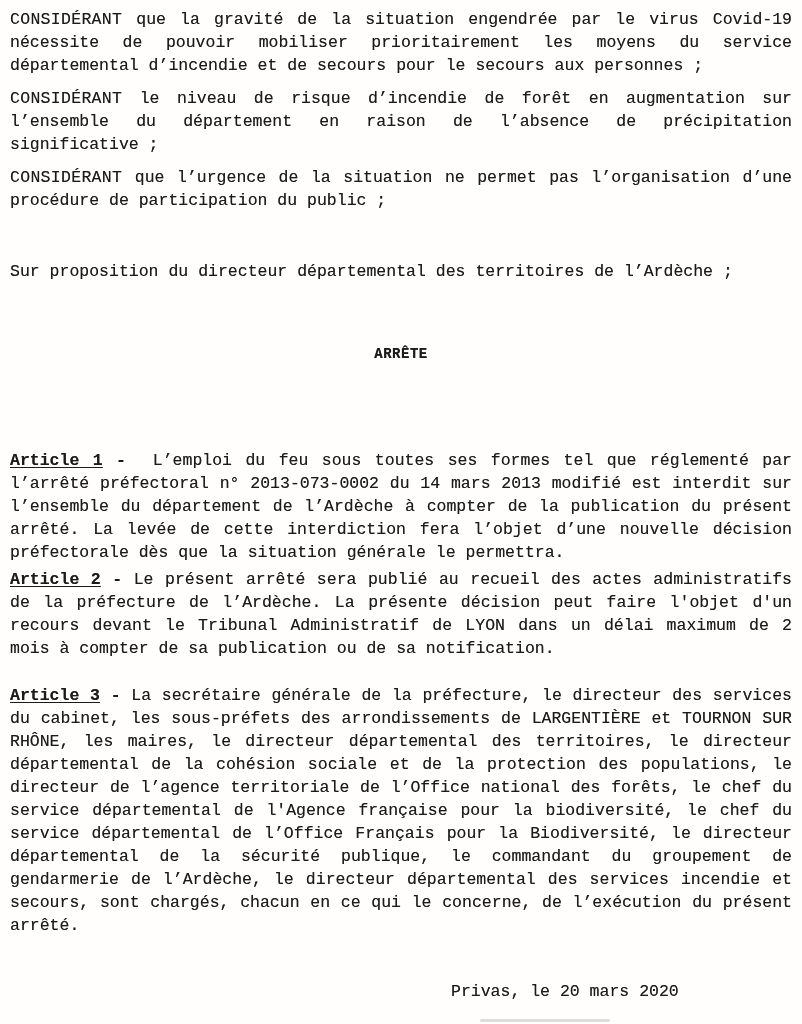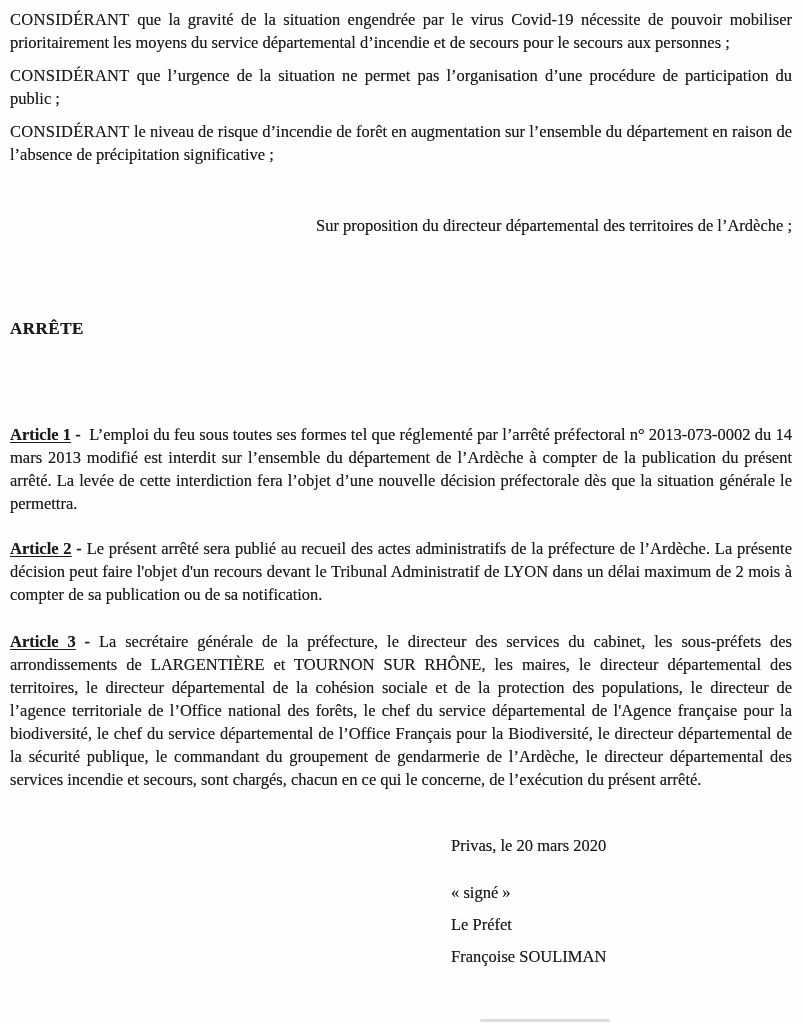--- a/index.html
+++ b/index.html
@@ -7,50 +7,51 @@
     padding: 0;
     background: #e8e8e8;
   }
   .page {
     position: relative;
     width: 802px;
     height: 1024px;
     margin: 0 auto;
     background: #fffefd;
     overflow: hidden;
-    font-family: Liberation Serif, serif;
+    font-family: Liberation Mono, monospace;
     font-size: 16.5px;
     line-height: 23px;
     color: #1b1b1b;
     box-sizing: border-box;
     padding: 8px 10px 0 10px;
     text-rendering: optimizeLegibility;
   }
   .page * { box-sizing: border-box; }
   p {
     margin: 0 0 10px 0;
     text-align: justify;
     text-shadow: 0 0 0.4px rgba(20,20,20,0.55);
   }
   .considerant-label { letter-spacing: 0.3px; }
   .proposition-line {
     margin-top: 48px;
     margin-bottom: 0;
-    text-align: right;
+    text-align: left;
   }
   .decree-heading {
-    margin-top: 80px;
+    margin-top: 60px;
+    text-align: center;
     font-weight: bold;
-    font-size: 17px;
+    font-size: 14px;
     letter-spacing: 0.5px;
     text-shadow: 0 0 0.5px rgba(20,20,20,0.7);
   }
   .article { margin-bottom: 0; }
   .article-1 { margin-top: 83px; }
-  .article-2 { margin-top: 22px; }
+  .article-2 { margin-top: 4px; }
   .article-3 { margin-top: 24px; }
   .tribunal-line {
     margin-top: 12px;
     margin-bottom: 0;
     text-align: left;
   }
   .article-label {
     font-weight: bold;
     text-decoration: underline;
     text-underline-offset: 2px;
@@ -85,26 +86,26 @@
 <div class="page">
 
   <p class="considerant">
     <span class="considerant-label">CONSIDÉRANT</span>
     <span>que la gravité de la situation engendrée par le virus Covid-19 nécessite de pouvoir mobiliser prioritairement les moyens du service départemental d’incendie et de secours pour le secours aux personnes ;</span>
   </p>
 
 
   <p class="considerant">
     <span class="considerant-label">CONSIDÉRANT</span>
-    <span>que l’urgence de la situation ne permet pas l’organisation d’une procédure de participation du public ;</span>
+    <span>le niveau de risque d’incendie de forêt en augmentation sur l’ensemble du département en raison de l’absence de précipitation significative ;</span>
   </p>
 
   <p class="considerant">
     <span class="considerant-label">CONSIDÉRANT</span>
-    <span>le niveau de risque d’incendie de forêt en augmentation sur l’ensemble du département en raison de l’absence de précipitation significative ;</span>
+    <span>que l’urgence de la situation ne permet pas l’organisation d’une procédure de participation du public ;</span>
   </p>
 
   <p class="proposition-line">Sur proposition du directeur départemental des territoires de l’Ardèche ;</p>
 
   <p class="decree-heading">ARRÊTE</p>
 
   <p class="article article-1"><span class="article-label">Article 1</span><span class="article-sep"> -  </span><span>L’emploi du feu sous toutes ses formes tel que réglementé par l’arrêté préfectoral n° 2013-073-0002 du 14 mars 2013 modifié est interdit sur l’ensemble du département de l’Ardèche à compter de la publication du présent arrêté. La levée de cette interdiction fera l’objet d’une nouvelle décision préfectorale dès que la situation générale le permettra.</span></p>
 
   <p class="article article-2"><span class="article-label">Article 2</span><span class="article-sep"> - </span><span>Le présent arrêté sera publié au recueil des actes administratifs de la préfecture de l’Ardèche. La présente décision peut faire l'objet d'un recours devant le Tribunal Administratif de LYON dans un délai maximum de 2 mois à compter de sa publication ou de sa notification.</span></p>
 

